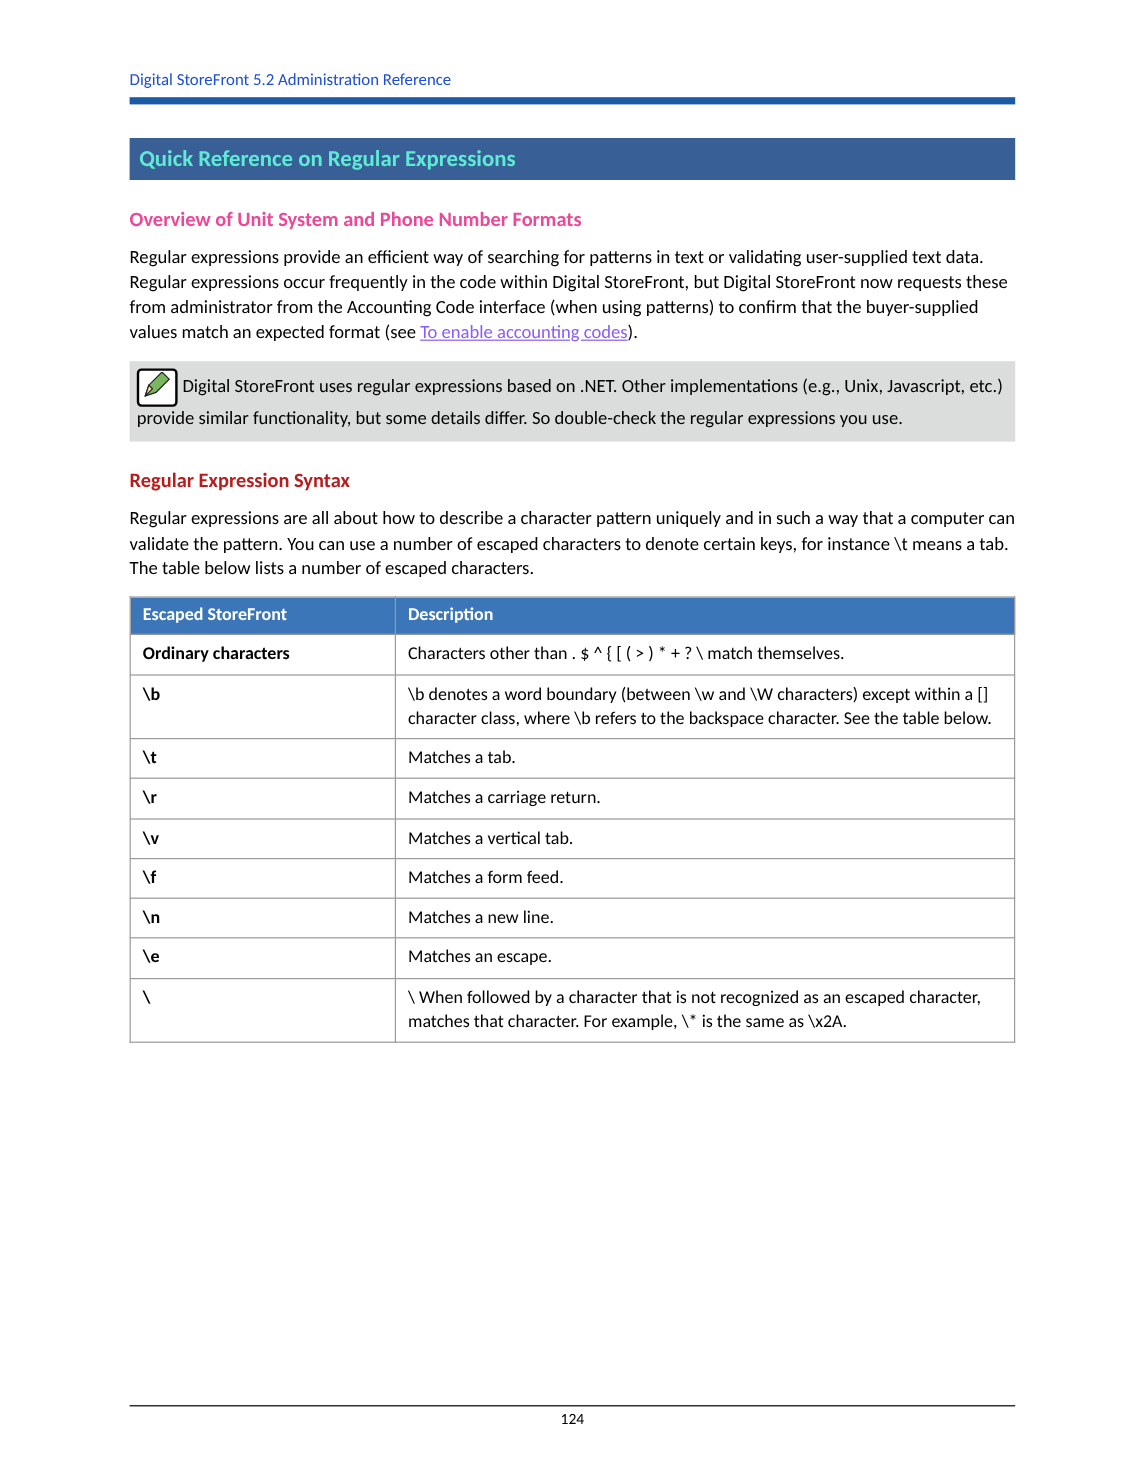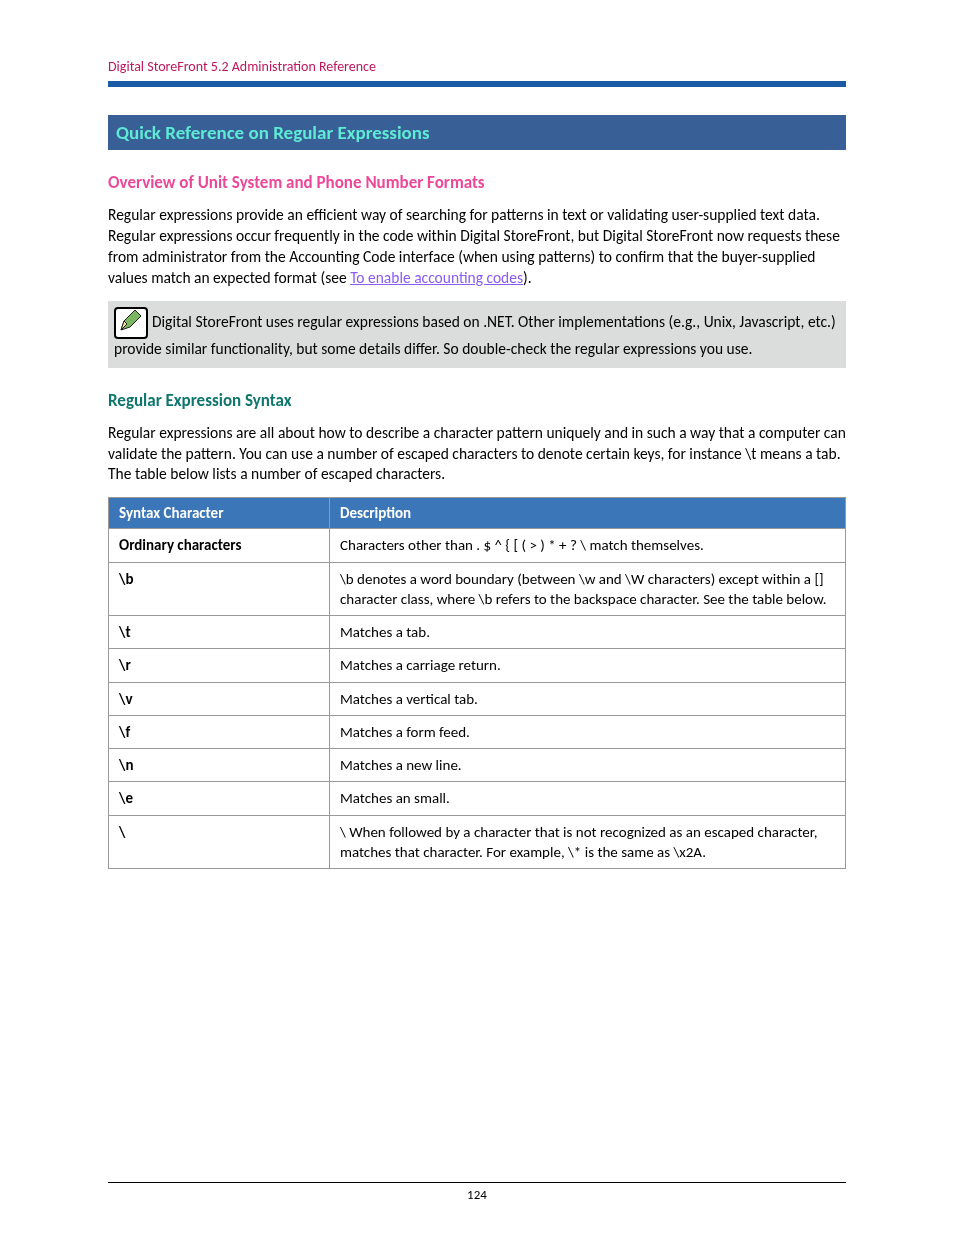--- a/index.html
+++ b/index.html
@@ -12,21 +12,21 @@
   .page {
     width: 954px;
     min-height: 1235px;
     box-sizing: border-box;
     padding: 58px 108px 40px 108px;
     position: relative;
     background: #fff;
   }
   .header-line {
     font-size: 14px;
-    color: #be185d;
+    color: #1d4ed8;
     margin-bottom: 6px;
   }
   .header-rule {
     height: 6px;
     background: #1b5aa5;
     margin-bottom: 28px;
   }
   .section-banner {
     background: #385f96;
     color: #5eead4;
@@ -35,21 +35,21 @@
     padding: 6px 10px 6px 8px;
     margin-bottom: 22px;
   }
   .subheading {
     color: #ec4899;
     font-size: 17px;
     font-weight: bold;
     margin-bottom: 12px;
   }
   .subheading2 {
-    color: #0f766e;
+    color: #b91c1c;
     font-size: 17px;
     font-weight: bold;
     margin-top: 22px;
     margin-bottom: 12px;
   }
   p.body {
     margin: 0 0 12px 0;
     line-height: 1.35;
   }
   .link {
@@ -102,21 +102,21 @@
     border: 1px solid #999;
     vertical-align: top;
     line-height: 1.35;
     margin-top: 20px;
   }
   table.ref td.char {
     font-weight: bold;
   }
   .footer {
     position: absolute;
-    bottom: 33px;
+    bottom: 44px;
     left: 0;
     right: 0;
     text-align: center;
     font-size: 13px;
   }
   .footer-rule {
     border-top: 1px solid #000;
     margin: 0 108px 4px 108px;
   }
 </style>
@@ -146,21 +146,21 @@
     </span><span>Digital StoreFront uses regular expressions based on .NET. Other implementations (e.g., Unix, Javascript, etc.) provide similar functionality, but some details differ. So double-check the regular expressions you use.</span>
   </div>
 
   <div class="subheading2">Regular Expression Syntax</div>
 
   <p class="body">Regular expressions are all about how to describe a character pattern uniquely and in such a way that a computer can validate the pattern. You can use a number of escaped characters to denote certain keys, for instance \t means a tab. The table below lists a number of escaped characters.</p>
 
   <table class="ref">
     <thead>
       <tr>
-        <th>Syntax Character</th>
+        <th>Escaped StoreFront</th>
         <th>Description</th>
       </tr>
     </thead>
     <tbody>
       <tr>
         <td class="char">Ordinary characters</td>
         <td>Characters other than . $ ^ { [ ( &gt; ) * + ? \ match themselves.</td>
       </tr>
       <tr>
         <td class="char">\b</td>
@@ -181,21 +181,21 @@
       <tr>
         <td class="char">\f</td>
         <td>Matches a form feed.</td>
       </tr>
       <tr>
         <td class="char">\n</td>
         <td>Matches a new line.</td>
       </tr>
       <tr>
         <td class="char">\e</td>
-        <td>Matches an small.</td>
+        <td>Matches an escape.</td>
       </tr>
       <tr>
         <td class="char">\</td>
         <td>\  When followed by a character that is not recognized as an escaped character, matches that character. For example, \* is the same as \x2A.</td>
       </tr>
     </tbody>
   </table>
 
 
   <div class="footer">

